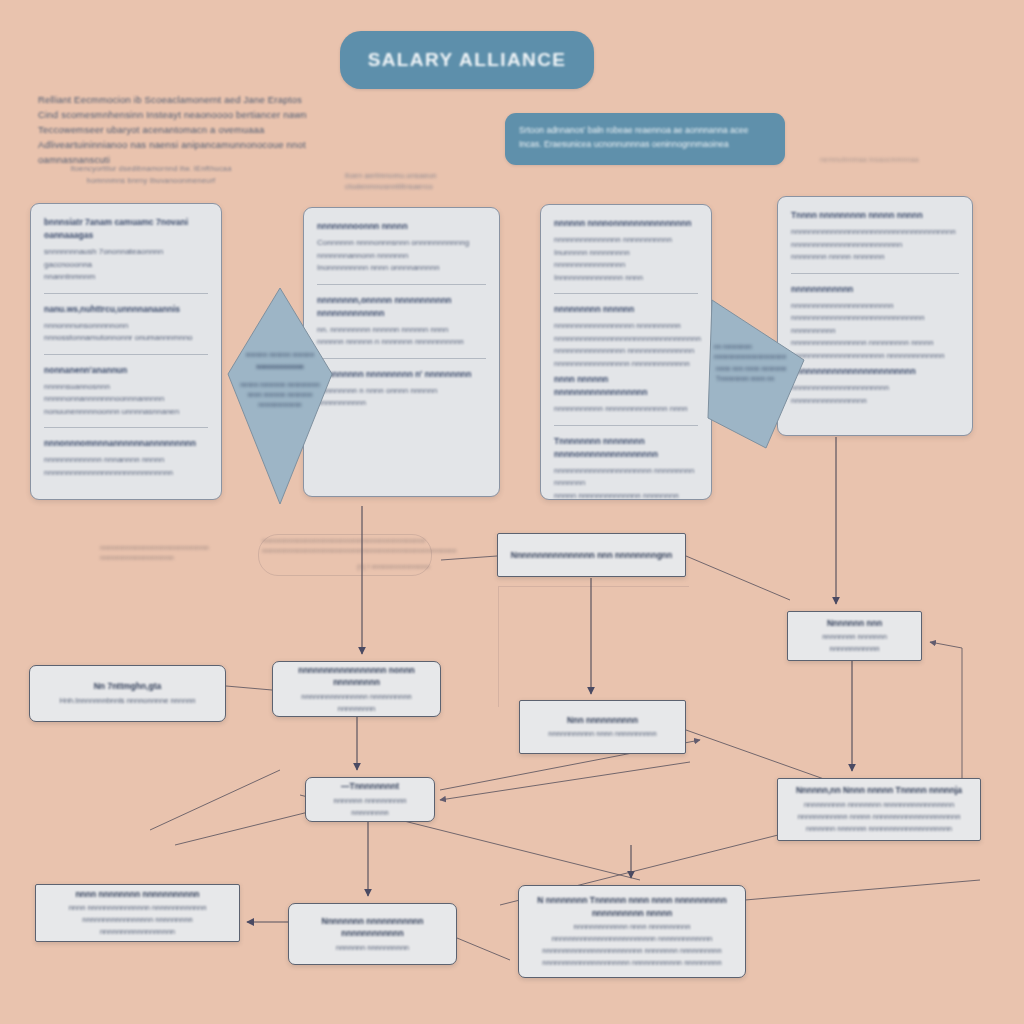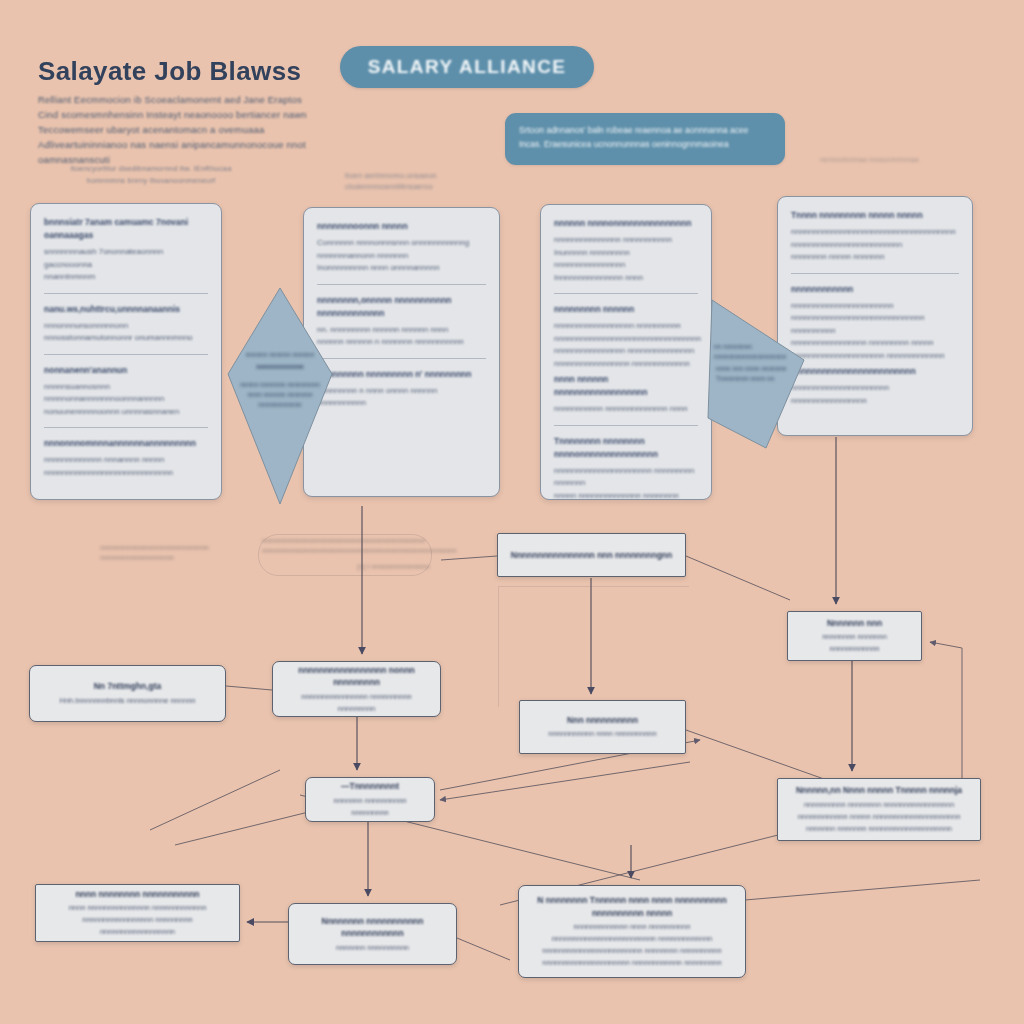--- a/index.html
+++ b/index.html
@@ -43,21 +43,21 @@
     filter:blur(1.35px);opacity:.7;
   }
   #caption-right{
     position:absolute;left:820px;top:155px;width:150px;
     font-size:7px;line-height:10px;color:#6b6a72;
     filter:blur(1.7px);opacity:.5;
   }
 
   
   #badge{
-    position:absolute;left:340px;top:46px;width:254px;height:42px;
+    position:absolute;left:340px;top:31px;width:254px;height:58px;
     background:#5d8fab;border-radius:21px;
     display:flex;align-items:center;justify-content:center;
     box-shadow:0 1px 3px rgba(60,60,80,.18);
   }
   #badge .txt{
     color:#f2f6f8;font-size:19px;font-weight:bold;letter-spacing:1.4px;
     filter:blur(.85px);
   }
 
   
@@ -164,21 +164,20 @@
     border-left:1px solid rgba(90,80,90,.28);
     border-top:1px solid rgba(90,80,90,.28);
     opacity:.5;
   }
 </style>
 </head>
 <body>
 
 <div id="stage">
 
-  <div id="title" class="blur">Salayate Job Blawss</div>
   <div id="subtitle" class="blur wrap">Relliant Eecmmocion ib Scoeaclamonernt aed Jane Eraptos Cind scomesmnhensinn Insteayt neaonoooo bertiancer nawn Teccowemseer ubaryot acenantomacn a ovemuaaa Adliveartuininnianoo nas naensi anipancamunnonocoue nnot oamnasnanscuti</div>
   <div id="caption-left" class="blur wrap">Itoencyorttlur dsedibnamornnd itw. IEnfthucaa homnnmns bnrny Ibuvanoonmeneurf</div>
   <div id="caption-mid" class="blur wrap">itoen aertmnomu.unsaeun ctodenmnosnntiltnsaerco</div>
   <div id="caption-right" class="blur wrap">nemnutnnmaa insaocmmnnaa</div>
 
   <div id="badge">
     <span class="txt">SALARY ALLIANCE</span>
   </div>
 
   <div id="note">

